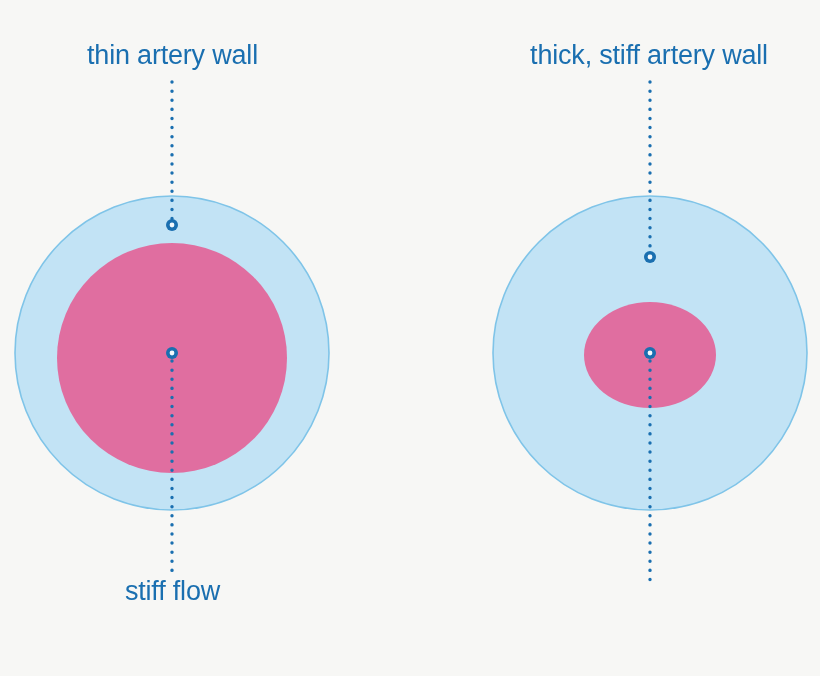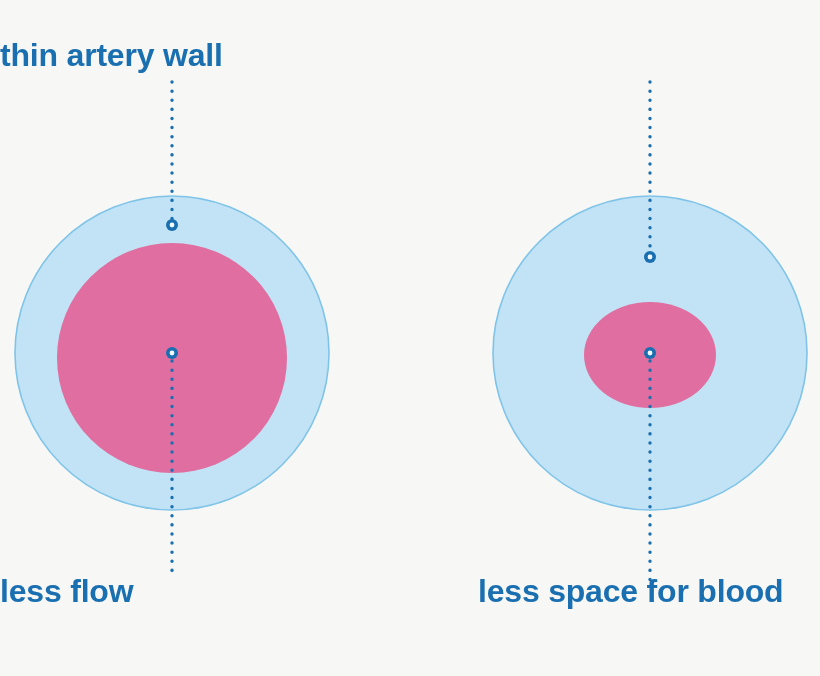--- a/index.html
+++ b/index.html
@@ -24,24 +24,25 @@
     left: 0;
     top: 0;
     width: 820px;
     height: 676px;
     display: block;
   }
   .label {
     position: absolute;
     color: #1a6fb0;
     font-family: "Liberation Sans", sans-serif;
-    font-weight: bold;
-    font-size: 32px;
+    font-weight: normal;
+    font-size: 27px;
     line-height: 34px;
     letter-spacing: -0.2px;
+    text-align: center;
     white-space: nowrap;
     user-select: none;
   }
   .label.multiline {
     white-space: normal;
   }
   #label-thin-wall {
     left: 0;
     width: 345px;
     top: 38px;
@@ -107,20 +108,20 @@
 
       <g>
         <circle cx="650" cy="353" r="6" fill="#1a6fb0"></circle>
         <circle cx="650" cy="353" r="2.4" fill="#f3f9fd"></circle>
       </g>
     </g>
   </svg>
 
   <div class="label" id="label-thin-wall">thin artery wall</div>
 
+  <div class="label" id="label-thick-wall">thick, stiff artery wall</div>
 
-  <div class="label" id="label-blood-flow">less flow</div>
+  <div class="label" id="label-blood-flow">stiff flow</div>
 
   <div class="label multiline" id="label-less-space">
-    <div>less space for blood</div>
   </div>
 
 </div>
 
 </body></html>

